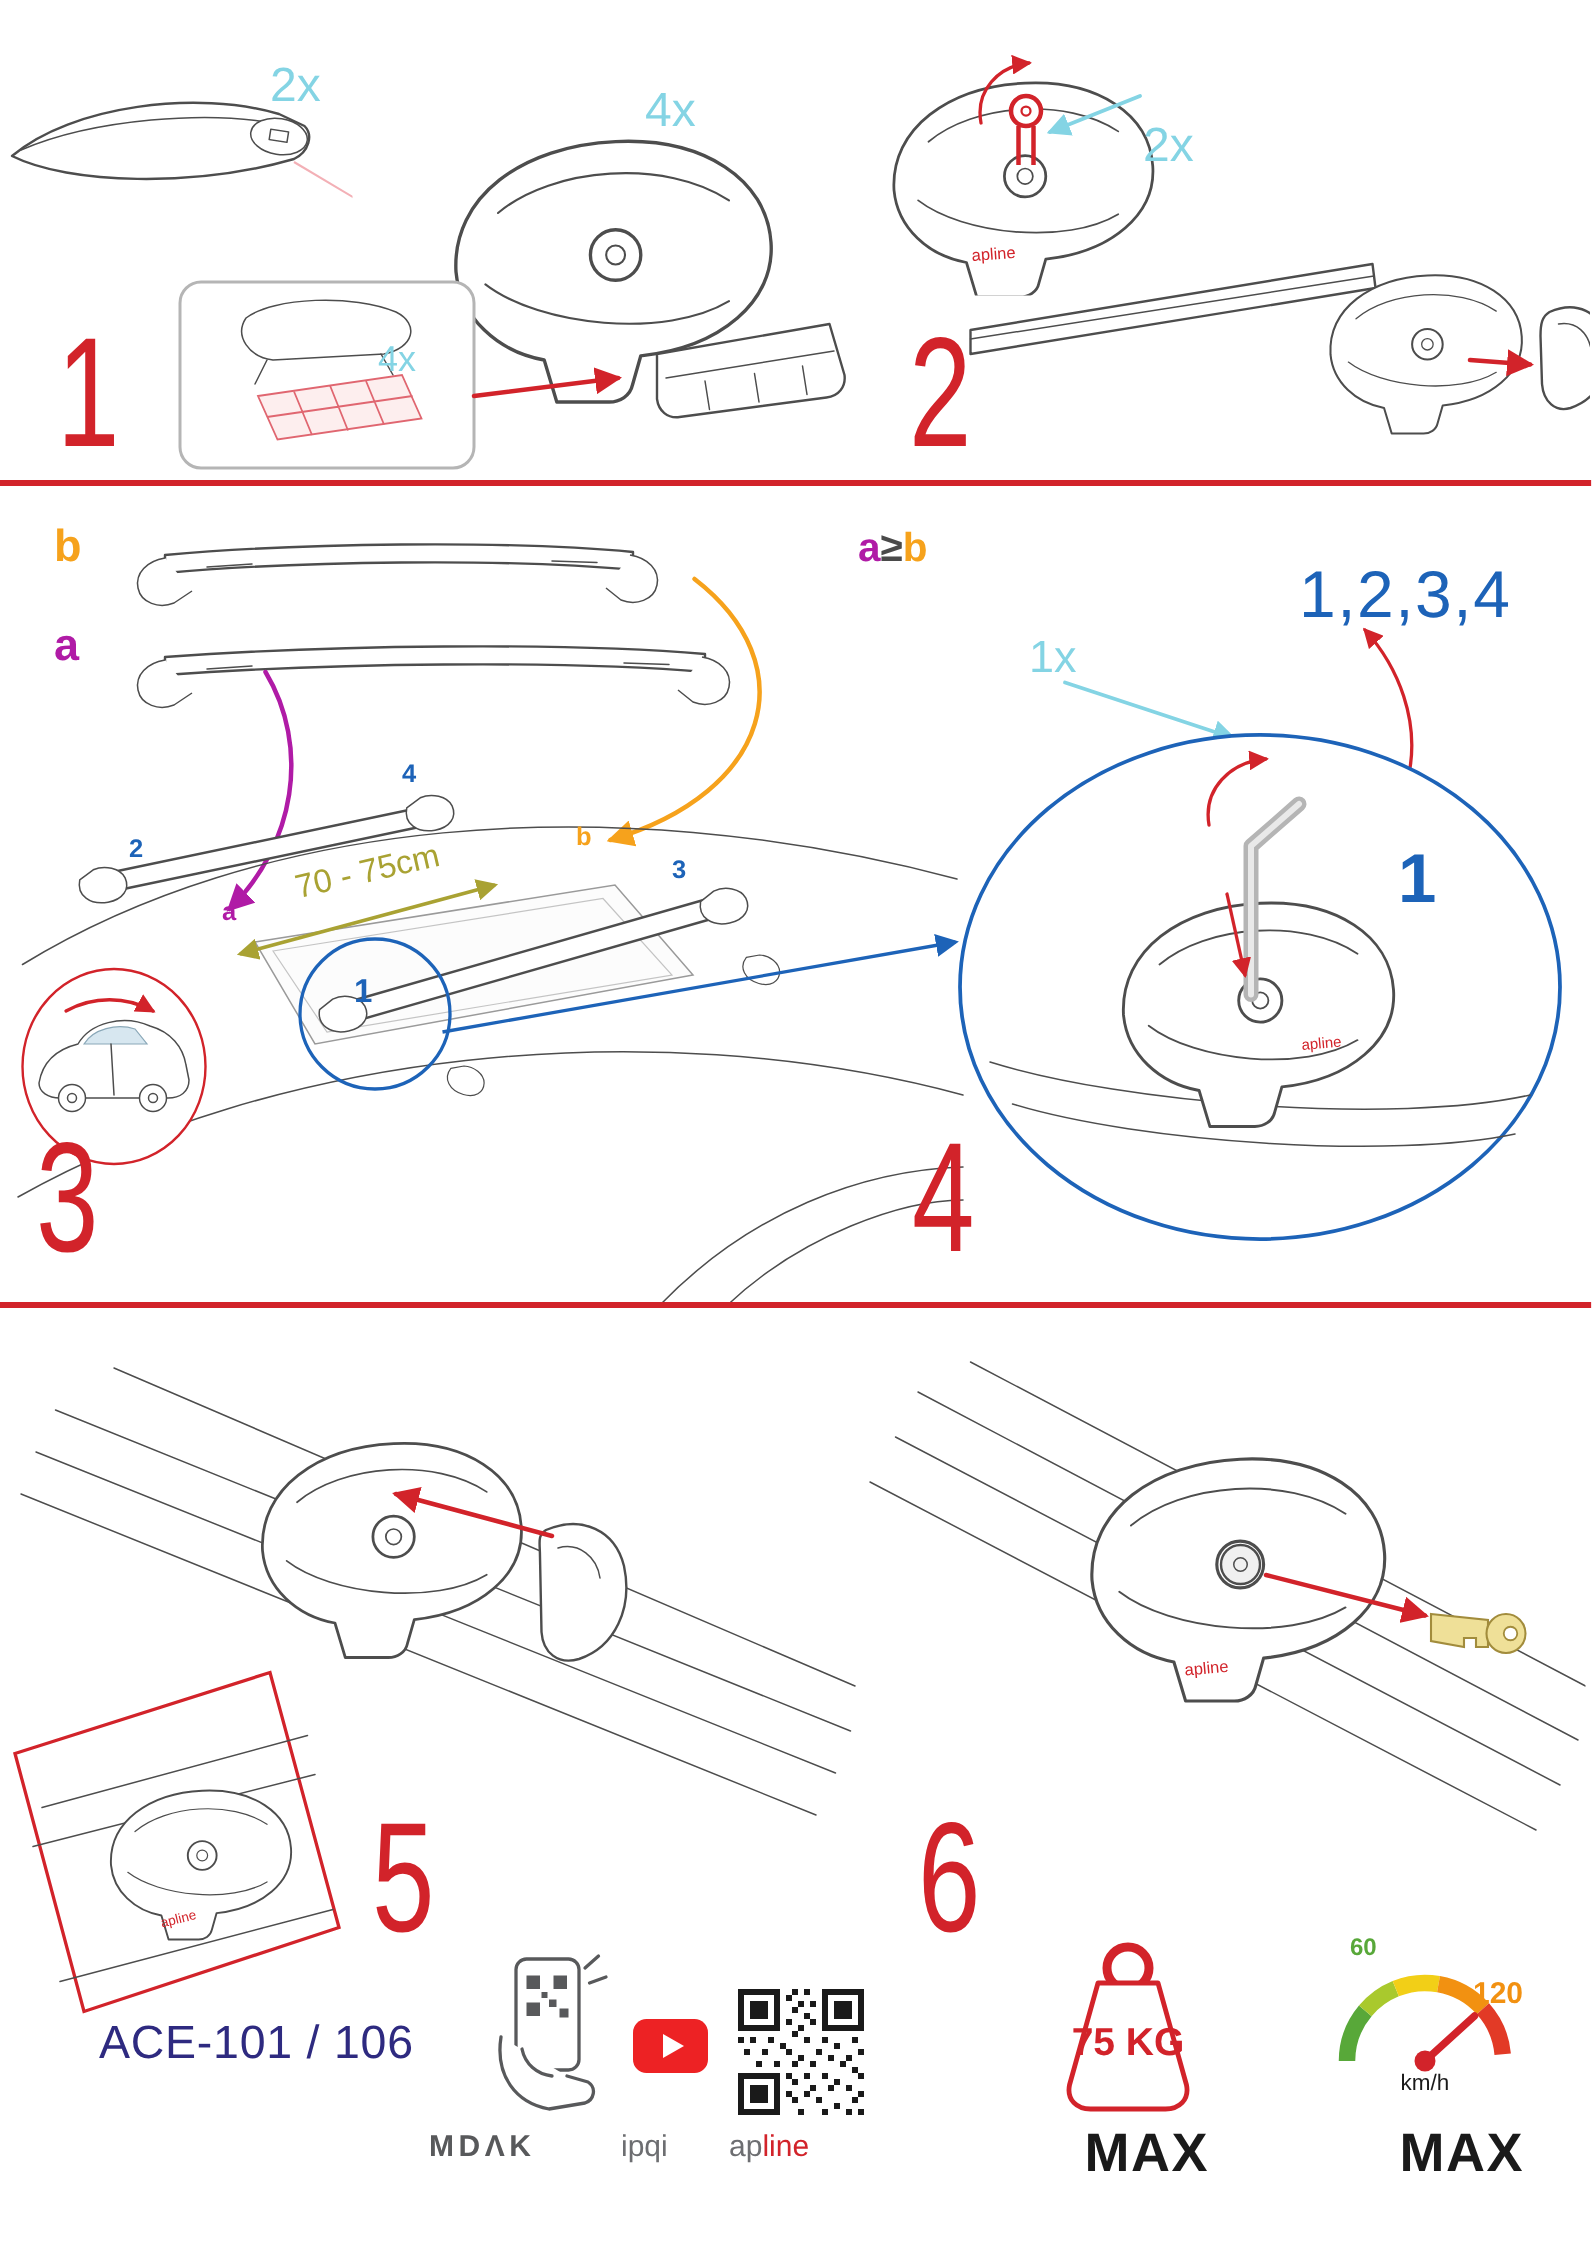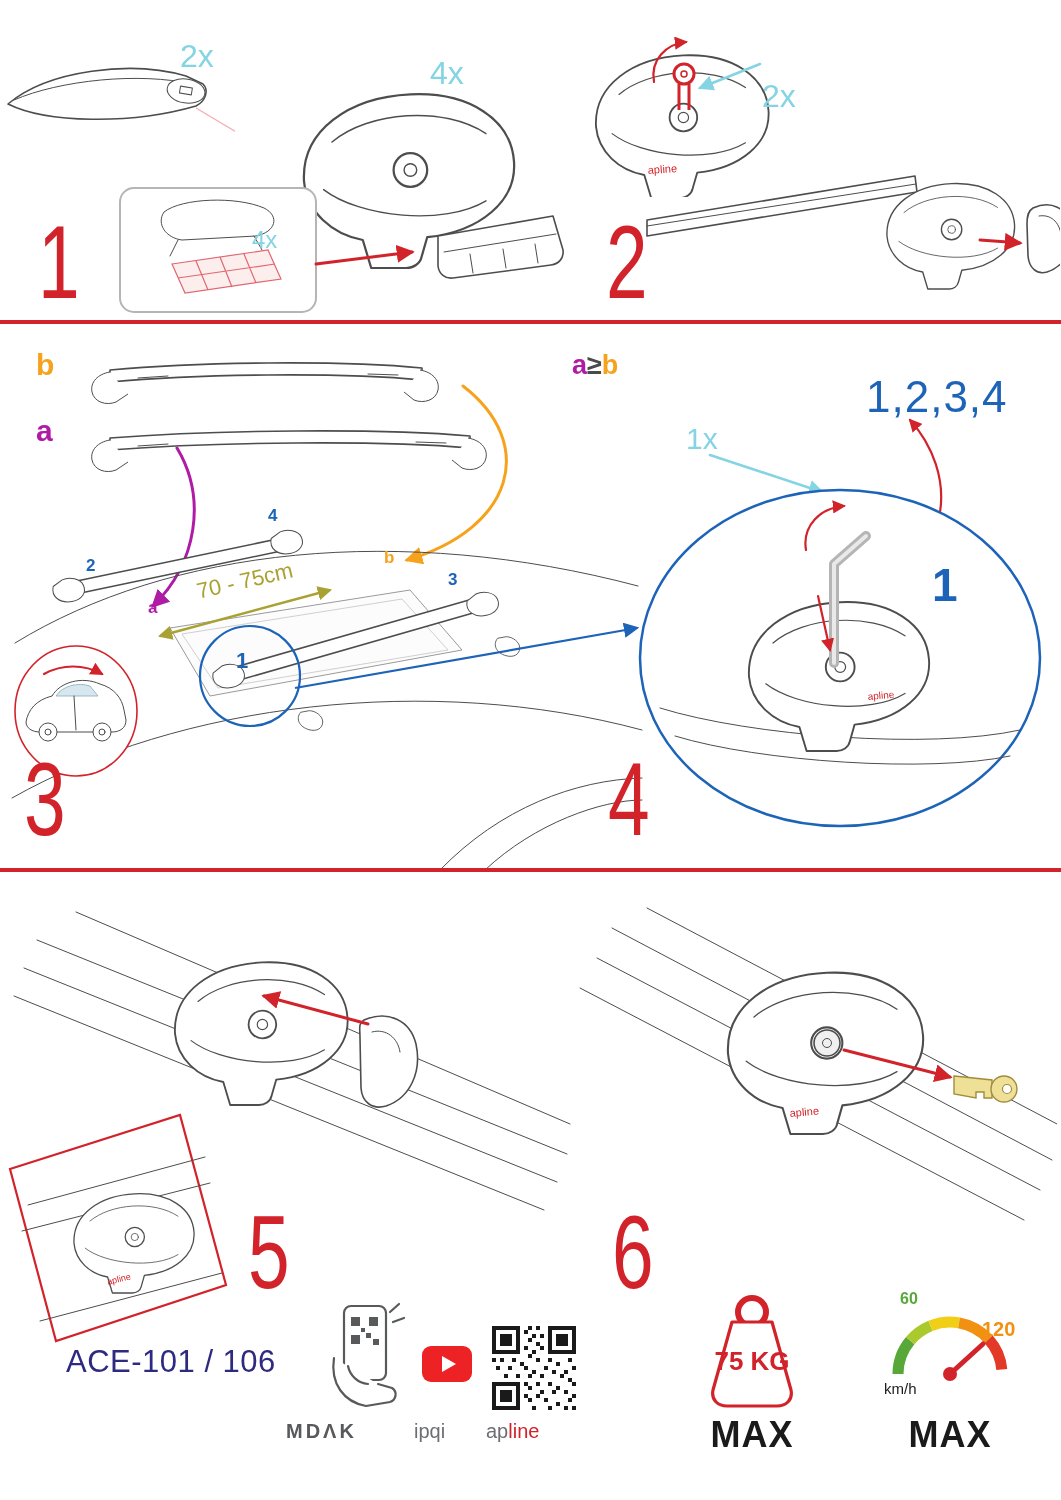--- a/index.html
+++ b/index.html
@@ -22,24 +22,24 @@
   .pos-big{color:var(--blue,#1d63b8);font-weight:700;font-size:22px;}
   .pos-huge{color:var(--blue,#1d63b8);font-weight:700;font-size:46px;}
   .dist{display:inline-block;color:var(--olive,#a9a233);font-size:22px;transform:rotate(-13deg);white-space:nowrap;}
   .model{color:var(--navy,#2e2a80);font-size:31px;letter-spacing:.5px;white-space:nowrap;}
   .brand{font-size:32px;color:var(--gray,#6d6e71);white-space:nowrap;}
   .brand b{color:var(--red,#d2232a);font-weight:400;}
   .partner{color:var(--gray,#6d6e71);font-size:20px;text-align:left;}
   .partner.bold{font-weight:700;letter-spacing:3px;color:#58595b;}
   .partner b{color:var(--red,#d2232a);font-weight:400;}
   .limit-val{color:var(--red,#d2232a);font-weight:700;font-size:26px;text-align:center;}
-  .max{color:#1a1a1a;font-weight:700;font-size:36px;text-align:center;letter-spacing:1px;}
+  .max{color:#1a1a1a;font-weight:700;font-size:36px;text-align:right;letter-spacing:1px;}
   .sp-low{color:var(--speed_green,#58a839);font-weight:700;font-size:16px;}
   .sp-high{color:var(--speed_orange,#f29111);font-weight:700;font-size:20px;}
-  .sp-unit{color:#1a1a1a;font-size:15px;text-align:left;}
+  .sp-unit{color:#1a1a1a;font-size:15px;text-align:center;}
   .ink{stroke:var(--ink,#4d4d4d);fill:none;stroke-width:1.6;stroke-linecap:round;stroke-linejoin:round;}
   .inkW{stroke:var(--ink,#4d4d4d);fill:#fff;stroke-width:1.6;stroke-linejoin:round;}
   .thin{stroke-width:1;}
   .red-l{stroke:var(--red,#d2232a);fill:none;stroke-width:3;stroke-linecap:round;}
   .red-l2{stroke:var(--red,#d2232a);fill:none;stroke-width:2.2;stroke-linecap:round;}
   .cy-l{stroke:var(--cyan,#84d4e4);fill:none;stroke-width:2.6;stroke-linecap:round;}
   .bl-l{stroke:var(--blue,#1d63b8);fill:none;stroke-width:2.2;}
   .mg-l{stroke:var(--magenta,#b01ba6);fill:none;stroke-width:3;stroke-linecap:round;}
   .or-l{stroke:var(--orange,#f6a21c);fill:none;stroke-width:3;stroke-linecap:round;}
   .ol-l{stroke:var(--olive,#a9a233);fill:none;stroke-width:2.4;}

